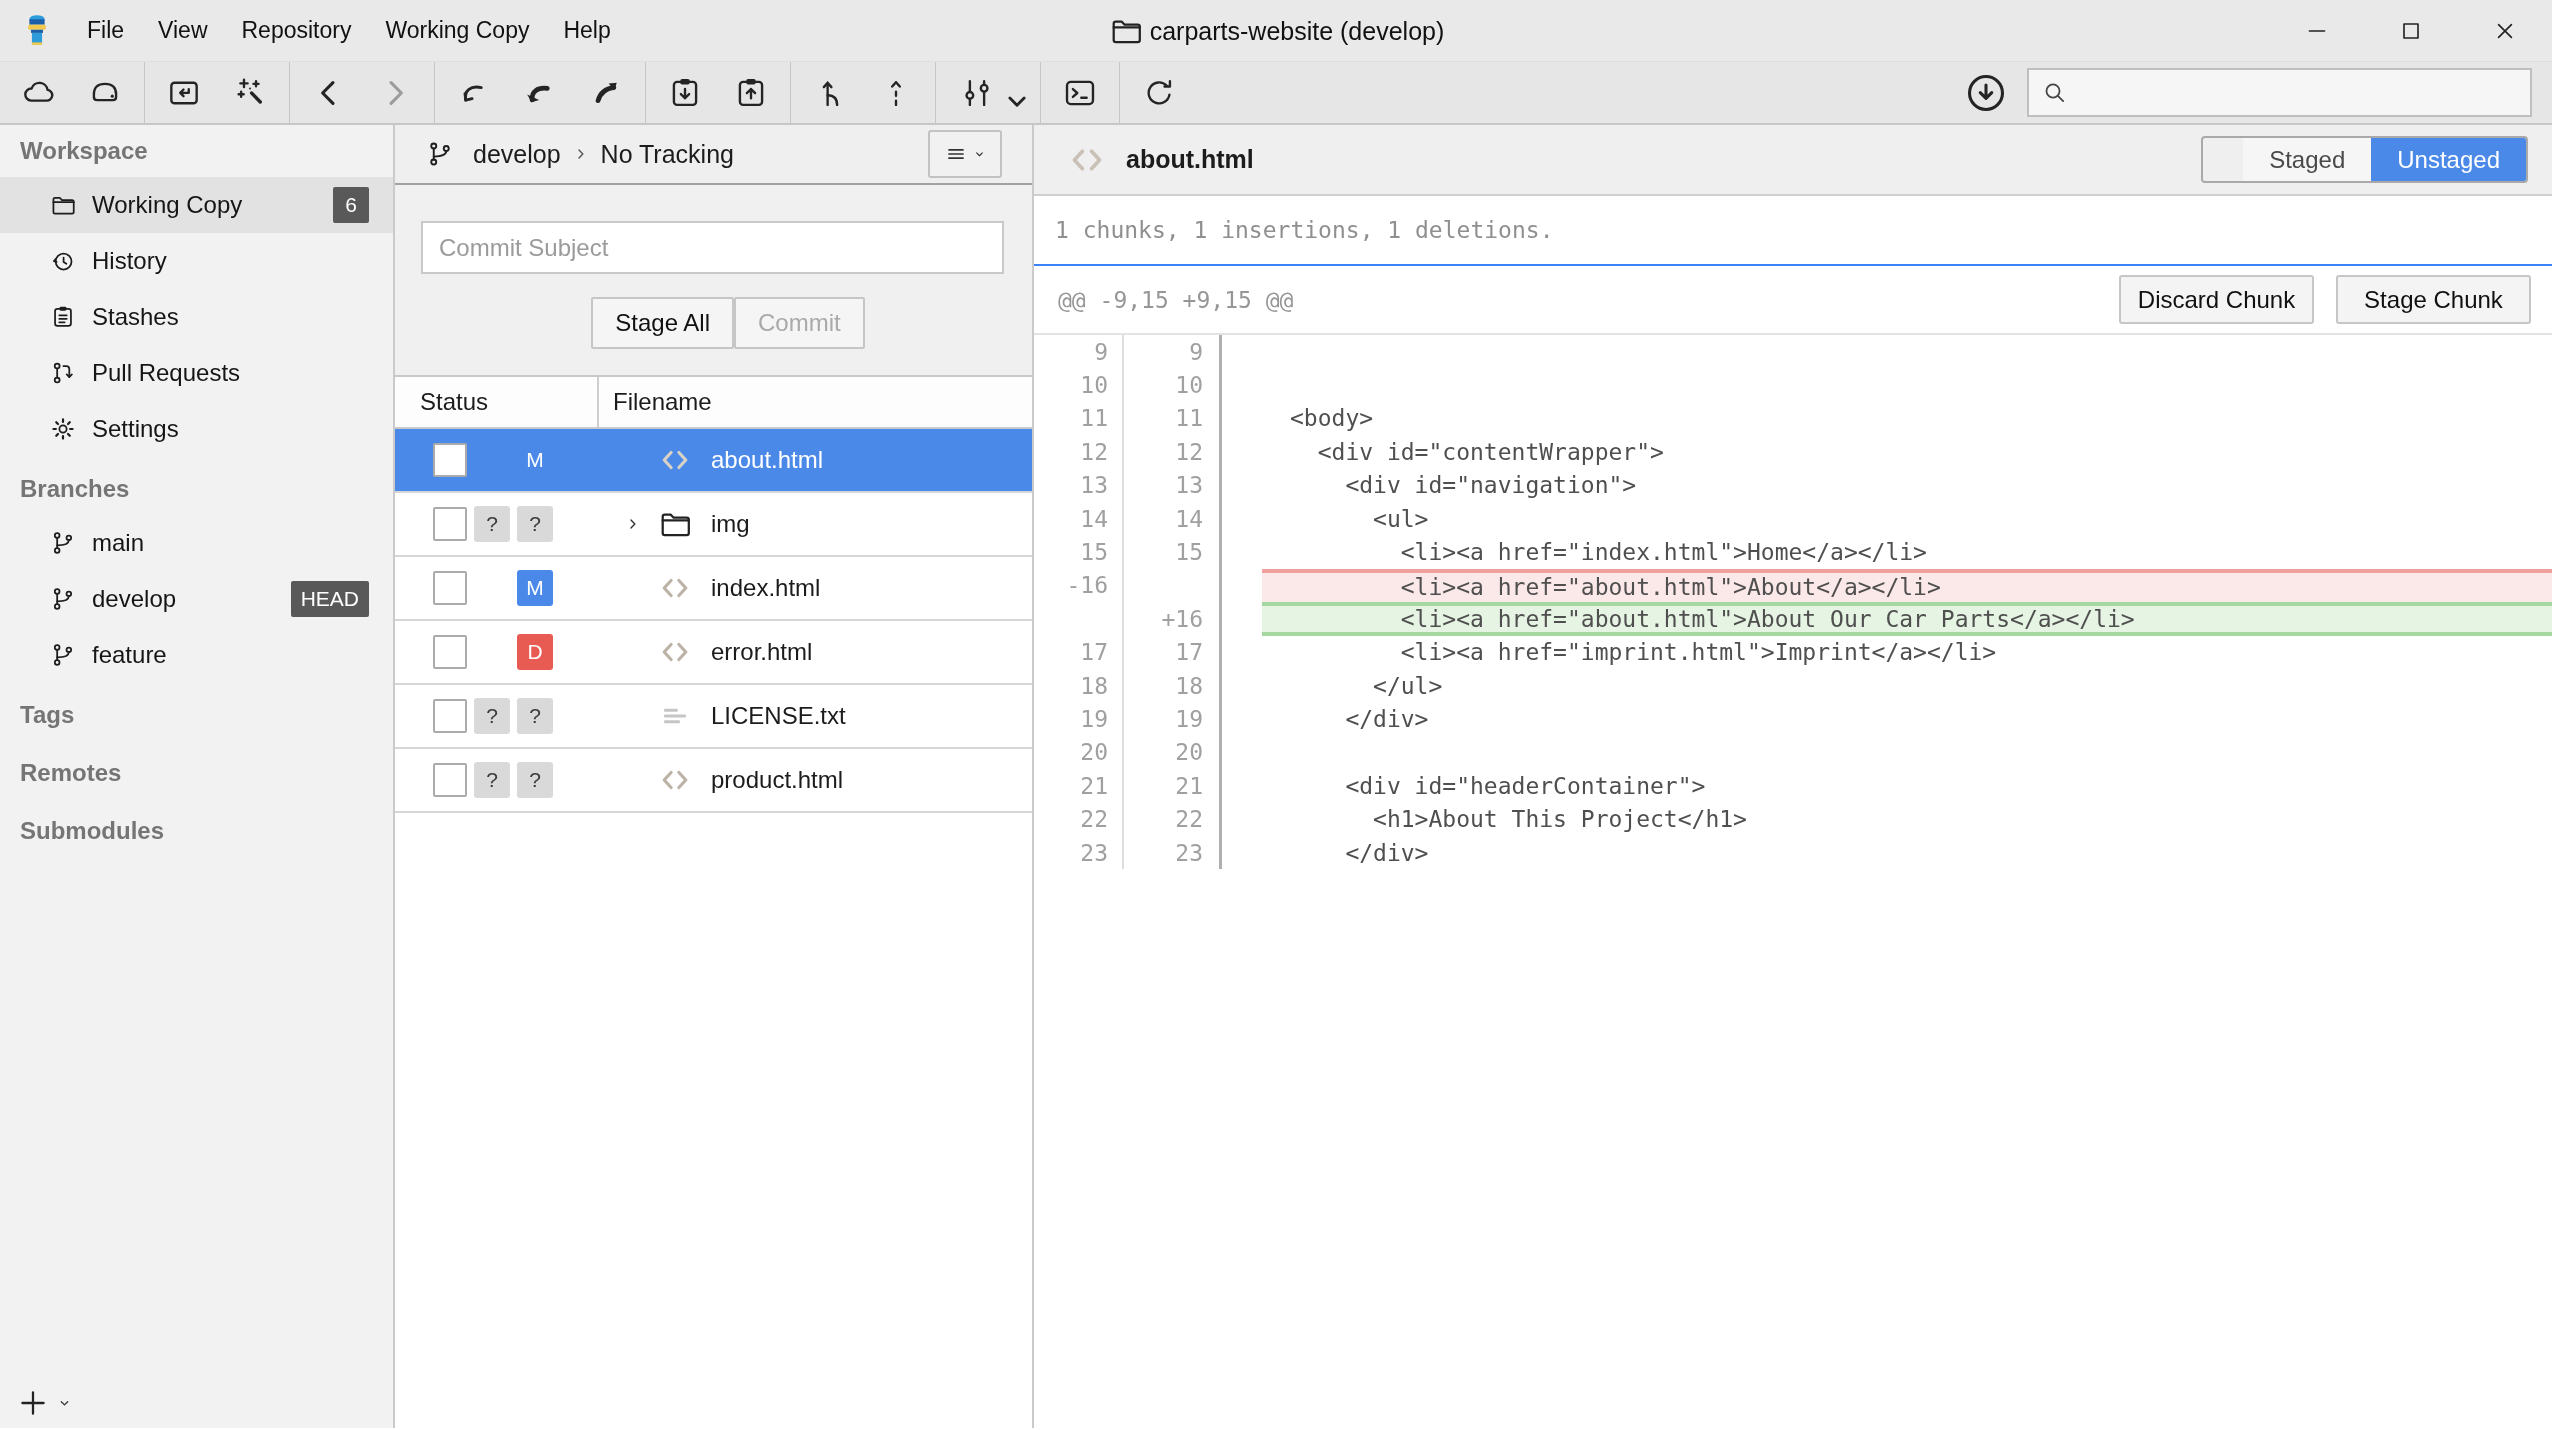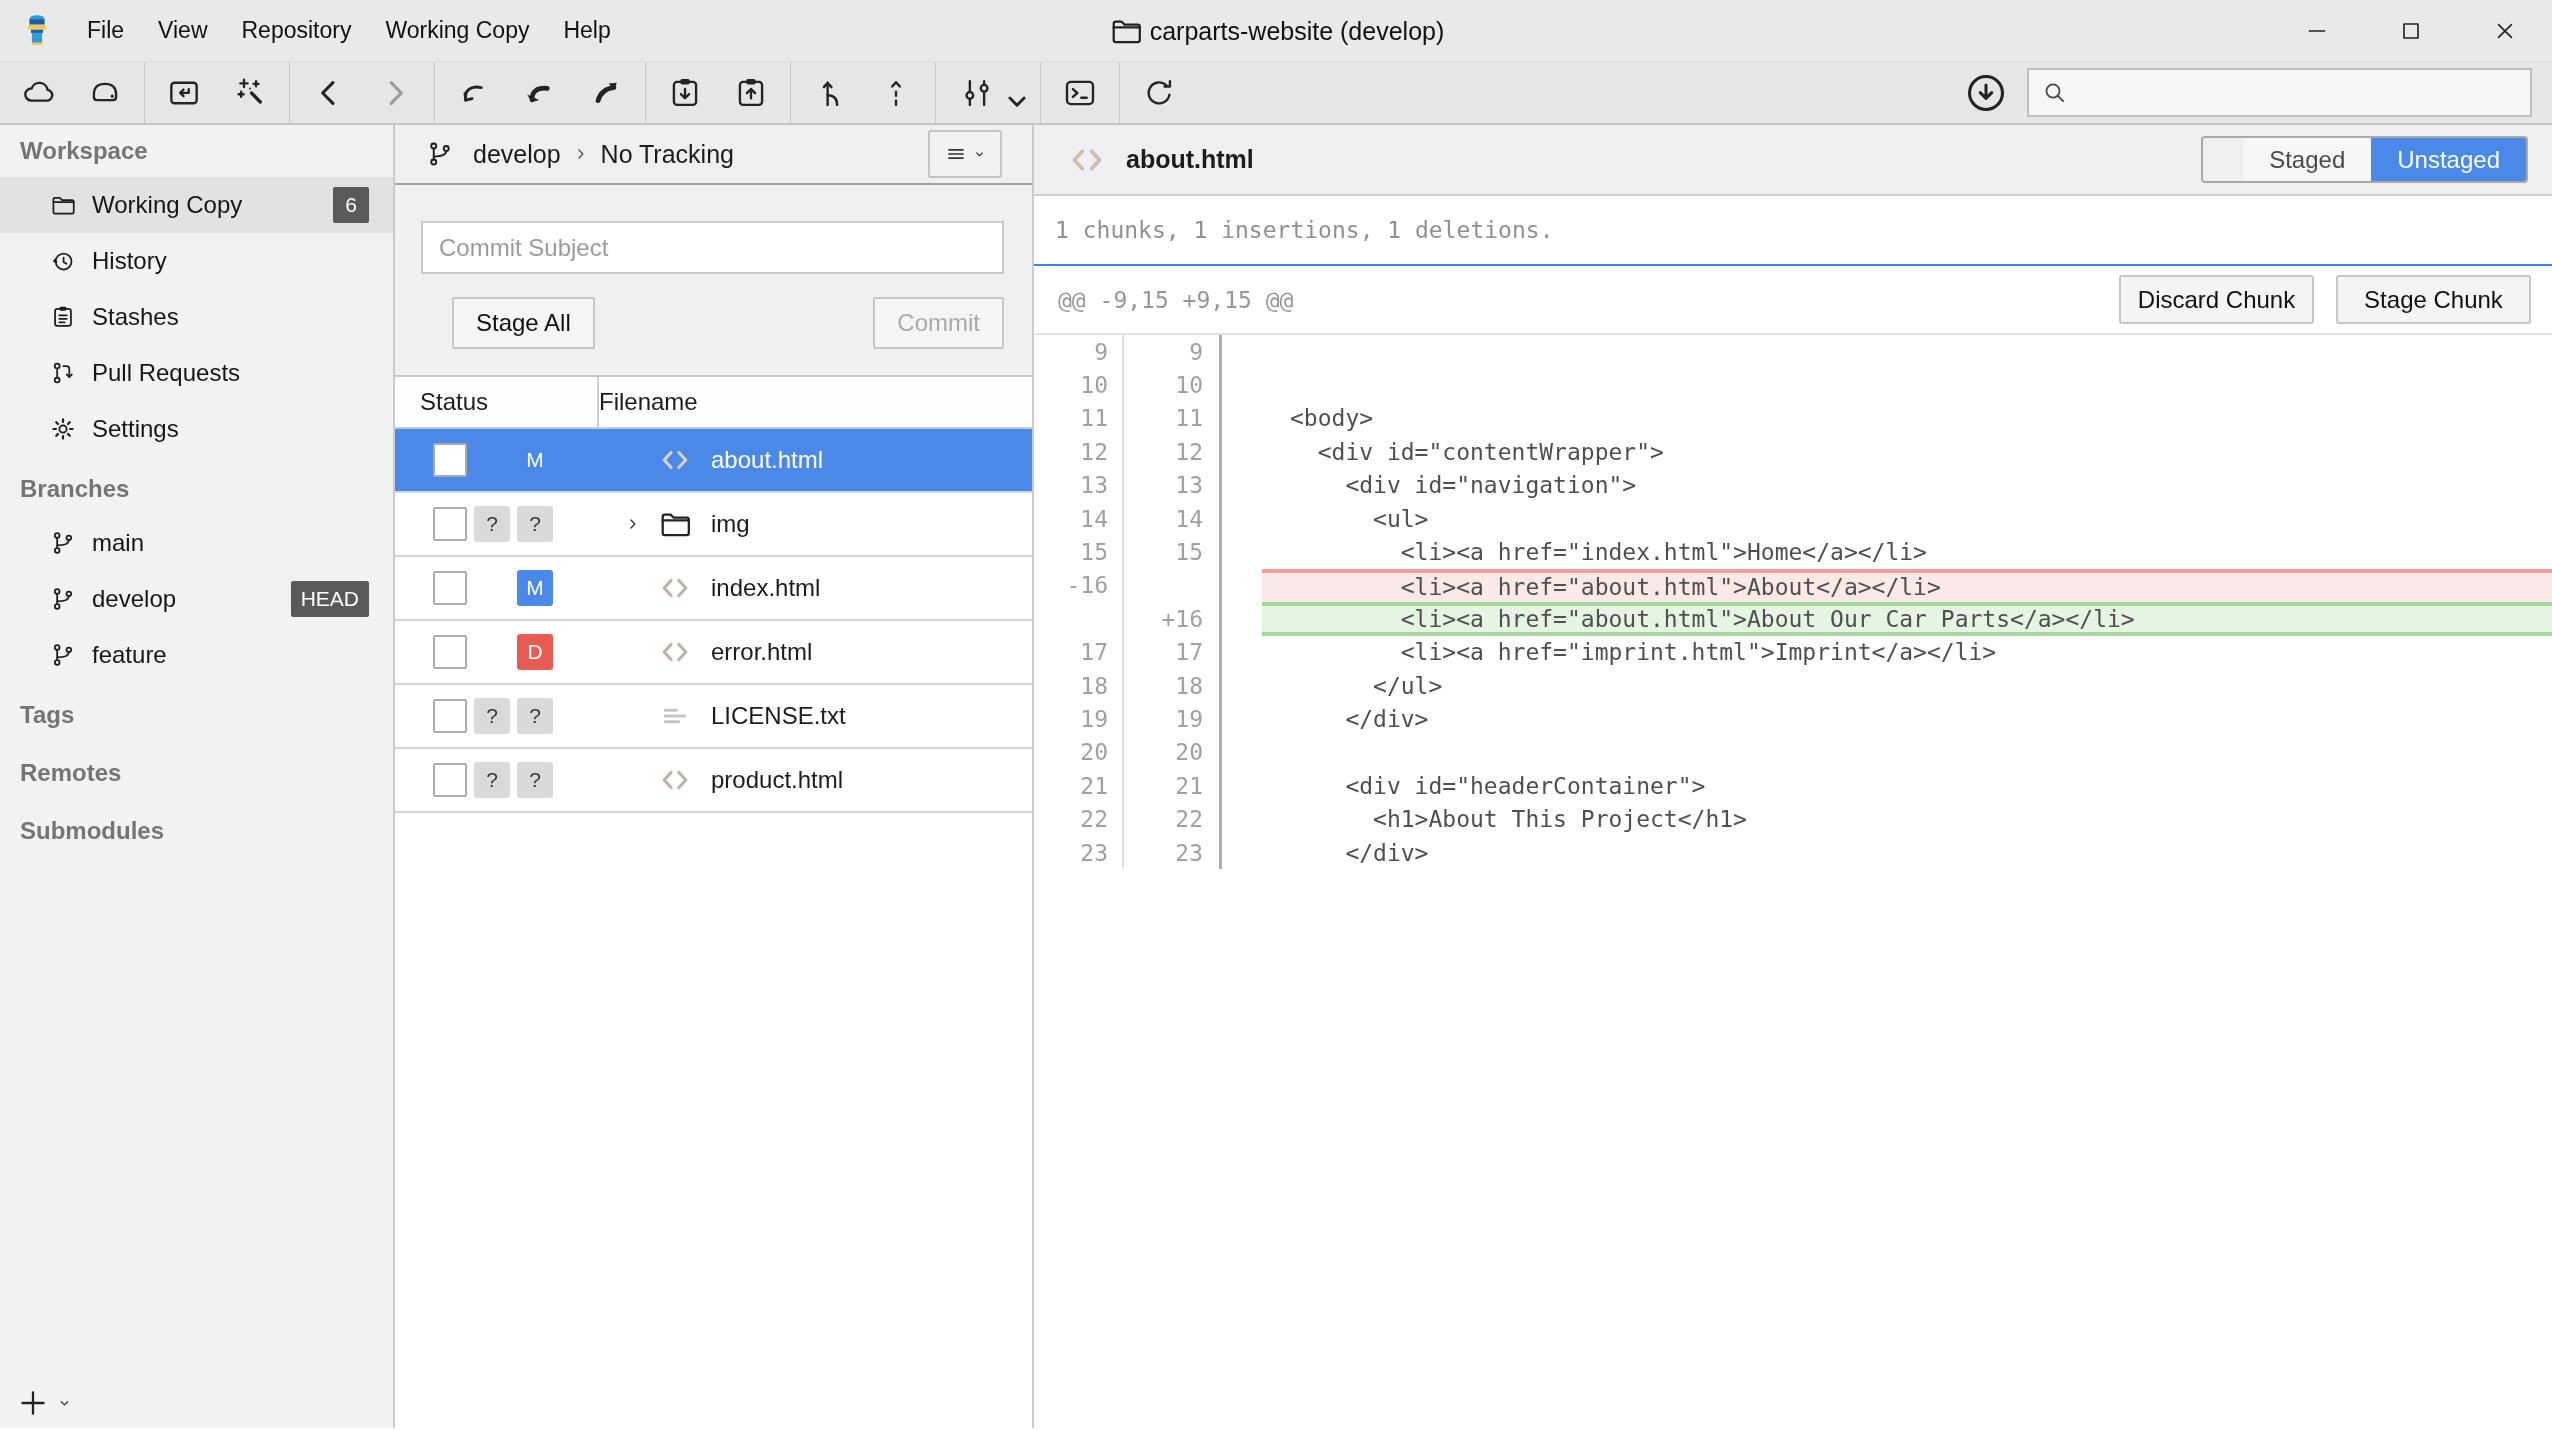--- a/index.html
+++ b/index.html
@@ -64,30 +64,30 @@
   .branch-header .btxt { font-size:25px; margin-left:18px; display:flex; align-items:center; gap:10px; }
   .crumb-chev { width:20px; height:20px; color:#555; }
   .menu-btn { margin-left:auto; width:74px; height:48px; border:2px solid #C2C2C2; border-radius:3px;
     background:#F1F1F1; display:flex; align-items:center; justify-content:center; gap:4px; color:#333; }
   .menu-btn .ham { width:24px; height:24px; }
   .menu-btn .chev { width:15px; height:15px; }
   .subject-wrap { padding:36px 28px 0 26px; }
   .subject-input { width:100%; height:53px; border:2px solid #C9C9C9; background:#fff;
     font-size:24px; padding:0 16px; outline:none; color:#222; }
   .subject-input::placeholder { color:#9B9B9B; }
-  .commit-actions { display:flex; justify-content:space-between; padding:23px 28px 0 57px; }
+  .commit-actions { display:flex; justify-content:center; padding:23px 28px 0 57px; }
   .btn { height:52px; border:2px solid #C6C6C6; background:#F5F5F5; border-radius:2px;
     font-size:24px; color:#111; display:flex; align-items:center; justify-content:center; padding:0 22px; }
   .btn.disabled { color:#A9A9A9; }
 
   .file-table { margin-top:26px; flex:1; background:#fff; border-top:2px solid #C9C9C9; display:flex; flex-direction:column; }
   .ft-header { height:52px; display:flex; align-items:stretch; border-bottom:2px solid #C9C9C9; background:#FDFDFD; }
   .ft-header .hc1 { width:204px; display:flex; align-items:center; padding-left:25px;
     font-size:24px; border-right:2px solid #CFCFCF; }
-  .ft-header .hc2 { flex:1; display:flex; align-items:center; font-size:24px; }
+  .ft-header .hc2 { flex:1; display:flex; align-items:center; padding-left:14px; font-size:24px; }
   .ft-row { height:64px; display:flex; align-items:center; border-bottom:2px solid #D6D6D6; background:#fff; }
   .ft-row.selected { background:#4A89E8; color:#fff; }
   .status-cell { width:204px; display:flex; align-items:center; padding-left:38px; }
   .checkbox { width:34px; height:34px; background:#fff; border:2px solid #ABABAB; border-radius:2px; flex:none; }
   .slot { width:36px; height:36px; margin-left:7px; flex:none; display:flex; align-items:center; justify-content:center; }
   .slot:first-of-type { margin-left:12px; }
   .badge { width:36px; height:36px; border-radius:3px; font-size:21px;
     display:flex; align-items:center; justify-content:center; }
   .badge.q { background:#D9D9D9; color:#3a3a3a; }
   .badge.plain { background:transparent; color:#fff; }

